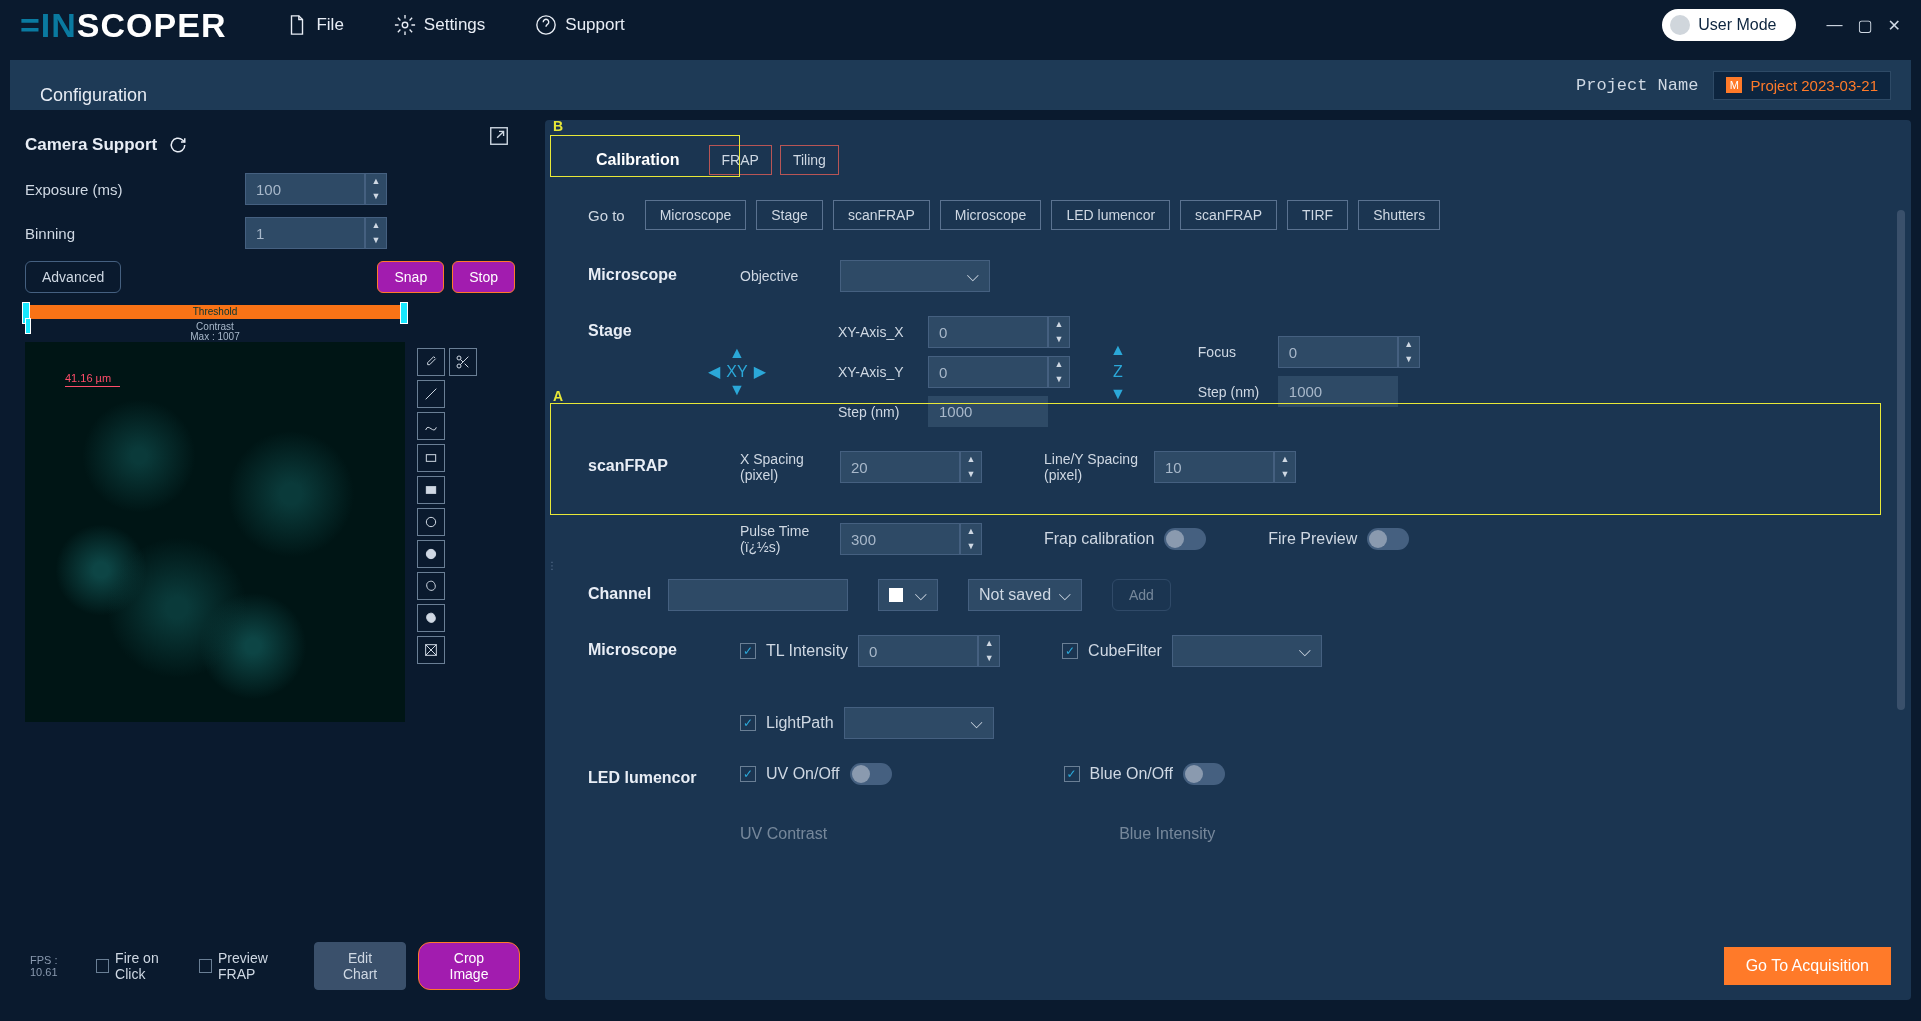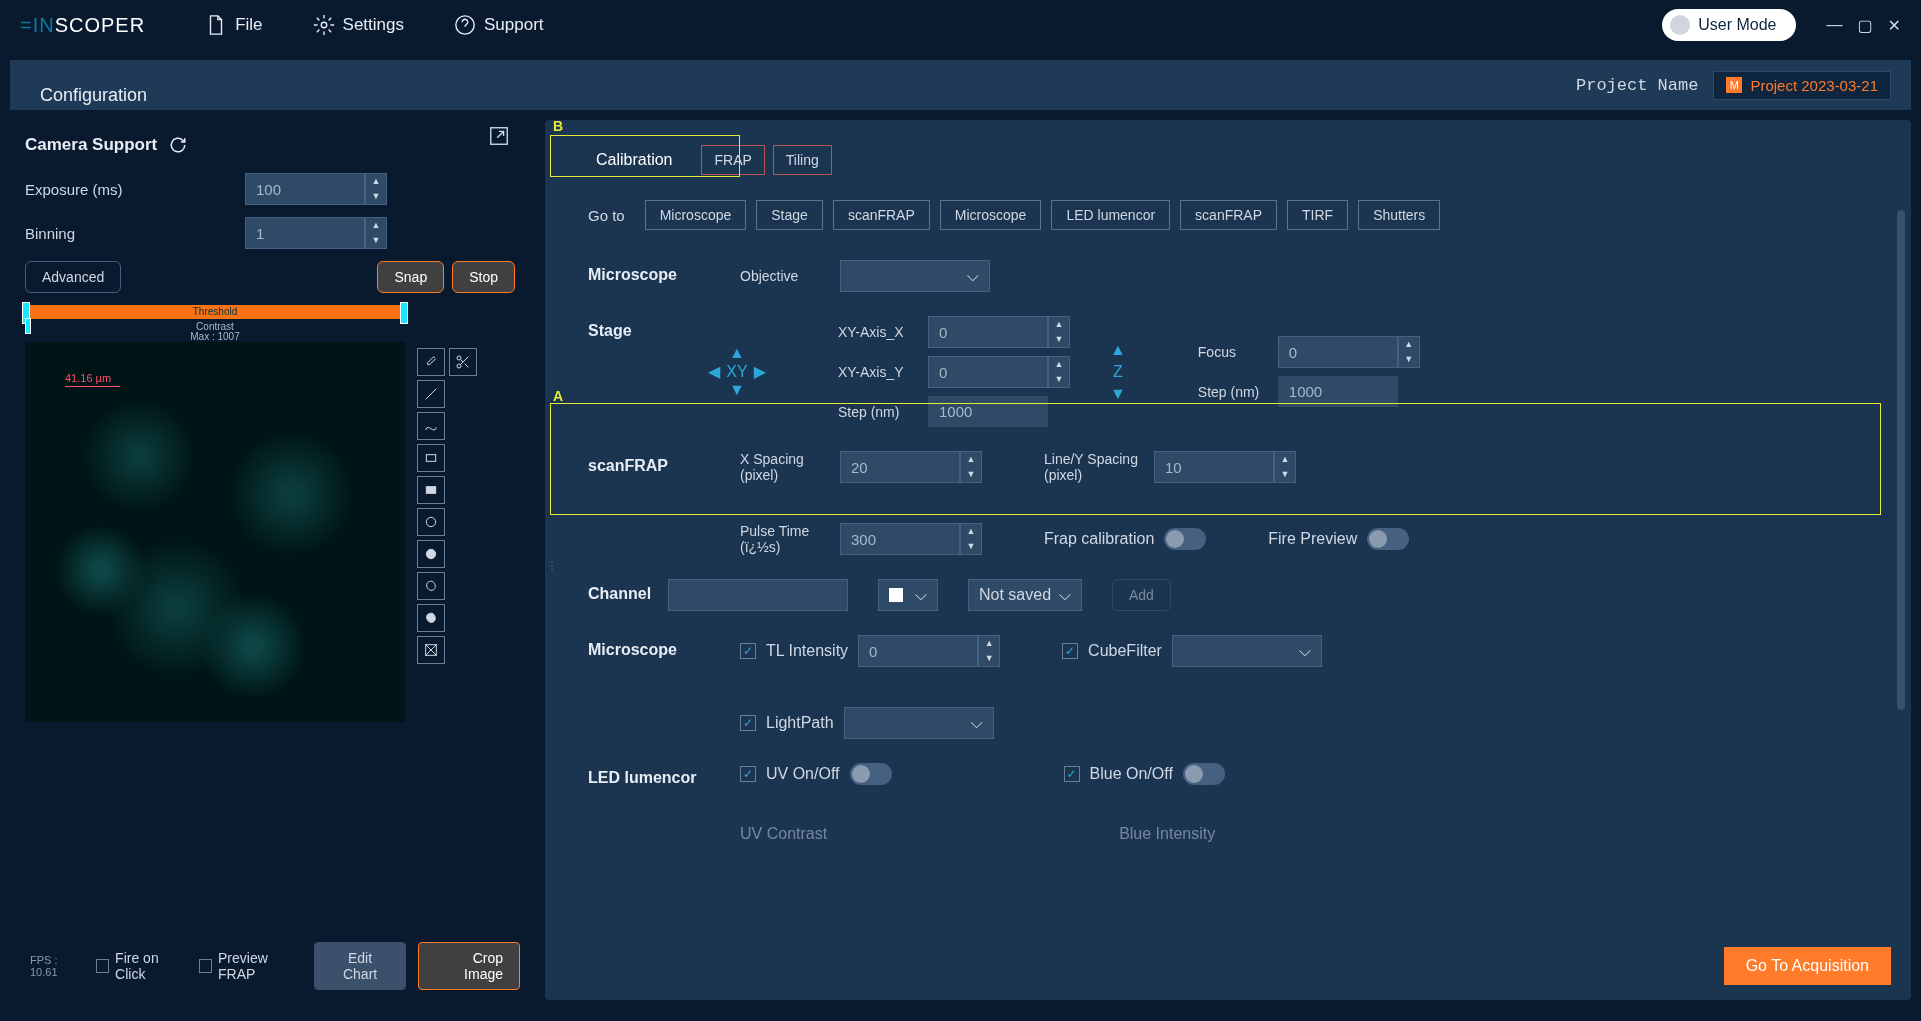--- a/index.html
+++ b/index.html
@@ -1,19 +1,19 @@
 <!DOCTYPE html>
 <html><head>
 <meta charset="utf-8">
 <style>
 * { box-sizing: border-box; margin: 0; padding: 0; font-family: Arial, sans-serif; }
 body { background: #0a1a2e; color: #cfd8e3; overflow: hidden; width: 1921px; height: 1021px; }
 
 .titlebar { height: 50px; display: flex; align-items: center; padding: 0 20px; background: #0a1a2e; }
-.logo { font-size: 20px; font-weight: normal; color: #fff; letter-spacing: 1px; margin-right: 60px; }
+.logo { font-size: 34px; font-weight: bold; color: #fff; letter-spacing: 1px; margin-right: 60px; }
 .logo .bar { color: #0a7aa0; }
 .menu-item { display: flex; align-items: center; gap: 8px; margin-right: 50px; color: #e8edf5; font-size: 17px; cursor: pointer; }
 .menu-item svg { width: 22px; height: 22px; fill: #e8edf5; }
 .spacer { flex: 1; }
 .user-mode-pill { background: #fff; border-radius: 20px; padding: 6px 20px 6px 8px; display: flex; align-items: center; gap: 8px; color: #0d253f; font-weight: 500; }
 .user-mode-pill .dot { width: 20px; height: 20px; border-radius: 50%; background: #d0d6dc; }
 .win-controls { display: flex; gap: 15px; margin-left: 30px; color: #cfd8e3; }
 
 .proj-bar { height: 50px; display: flex; align-items: center; justify-content: flex-end; padding: 0 20px; background: #1e3a56; margin: 10px; }
 .proj-bar .label { font-size: 17px; margin-right: 15px; font-family: Liberation Mono, monospace; }
@@ -28,21 +28,21 @@
 
 .cam-header { display: flex; align-items: center; gap: 12px; margin-bottom: 18px; font-size: 17px; font-weight: bold; color: #e8edf5; }
 .row { display: flex; align-items: center; margin-bottom: 12px; }
 .row .lbl { width: 220px; font-size: 15px; }
 .num-input { display: flex; }
 .num-input input { width: 120px; background: #2e4a66; border: 1px solid #456080; color: #a8b8ca; padding: 6px 10px; font-size: 15px; }
 .num-input .arrows { display: flex; flex-direction: column; border: 1px solid #456080; }
 .num-input .arrows button { width: 20px; height: 15px; background: #2e4a66; border: none; color: #cfd8e3; font-size: 9px; cursor: pointer; line-height: 1; }
 
 .btn { padding: 7px 16px; border-radius: 6px; border: 1px solid #456080; background: transparent; color: #cfd8e3; font-size: 14px; cursor: pointer; }
-.btn-orange { background: #404040; border-color: #ff7a29; color: #fff; text-align: right; }
+.btn-orange { background: #a21caf; border-color: #ff7a29; color: #fff; }
 .btn-flat { border-radius: 4px; background: #3a506b; border-color: #3a506b; }
 
 .threshold-bar { height: 14px; background: #f97316; position: relative; margin: 8px 0 2px; }
 .threshold-bar::before, .threshold-bar::after { content:''; position: absolute; width: 6px; height: 20px; background: #18e8ff; border: 1px solid #fff; top: -3px; }
 .threshold-bar::before { left: -3px; }
 .threshold-bar::after { right: -3px; }
 .threshold-label { position: absolute; left: 50%; transform: translateX(-50%); font-size: 10px; color: #033; top: 1px; }
 .contrast-bar { height: 10px; position: relative; font-size: 10px; text-align: center; color: #a8b8ca; }
 .contrast-handle { position: absolute; left: 0; width: 6px; height: 16px; background: #18e8ff; border: 1px solid #fff; top: -3px; }
 .max-label { font-size: 10px; color: #a8b8ca; text-align: center; }
@@ -61,21 +61,21 @@
 .popout svg { width: 22px; height: 22px; stroke: #cfd8e3; fill: none; stroke-width: 1.5; }
 
 .footer-left { position: absolute; bottom: 10px; left: 20px; right: 10px; display: flex; align-items: center; gap: 12px; }
 .fps { font-size: 11px; color: #8a9aaf; margin-right: auto; }
 .chk { display: flex; align-items: center; gap: 6px; font-size: 14px; }
 .chk-box { width: 14px; height: 14px; border: 1px solid #6a7f95; }
 
 
 .tab-row { display: flex; align-items: center; gap: 8px; margin-bottom: 15px; padding: 5px; }
 .tab { padding: 10px 20px; font-size: 16px; border: 1px solid transparent; cursor: pointer; }
-.tab.active { color: #fff; font-weight: normal; }
+.tab.active { color: #fff; font-weight: bold; }
 .tab.boxed { border: 1px solid #b85555; font-size: 14px; padding: 6px 12px; color: #cfd8e3; }
 .annot { position: absolute; color: #e8e838; font-size: 14px; font-weight: bold; }
 .yellow-box { border: 1px solid #e8e838; position: absolute; pointer-events: none; }
 
 .goto-row { display: flex; align-items: center; gap: 10px; margin-bottom: 18px; padding-left: 18px; }
 .goto-row .gt-label { font-size: 15px; margin-right: 10px; }
 .chip { padding: 6px 14px; border: 1px solid #5a7290; font-size: 14px; cursor: pointer; }
 
 .section { display: flex; padding: 12px 18px; align-items: flex-start; }
 .section-title { width: 120px; font-size: 16px; font-weight: bold; color: #e8edf5; padding-top: 6px; }
@@ -274,21 +274,21 @@
       <span class="fps">FPS : 10.61</span>
       <label class="chk">
           <span class="chk-box"></span>
           <span>Fire on Click</span>
         </label>
       <label class="chk">
           <span class="chk-box"></span>
           <span>Preview FRAP</span>
         </label>
       <button class="btn btn-flat">Edit Chart</button>
-      <button class="btn btn-orange" style="border-radius:4px">Crop Image</button>
+      <button class="btn btn-orange" style="border-radius:12px">Crop Image</button>
     </div>
   </div>
 
   <div class="right-panel">
     <span class="drag-handle">⋮⋮</span>
     <span class="annot" style="top:-2px; left:8px;">B</span>
     <div class="yellow-box" style="top:15px; left:5px; width:190px; height:42px;"></div>
 
     <div class="tab-row">
       <div class="tab active">Calibration</div>

